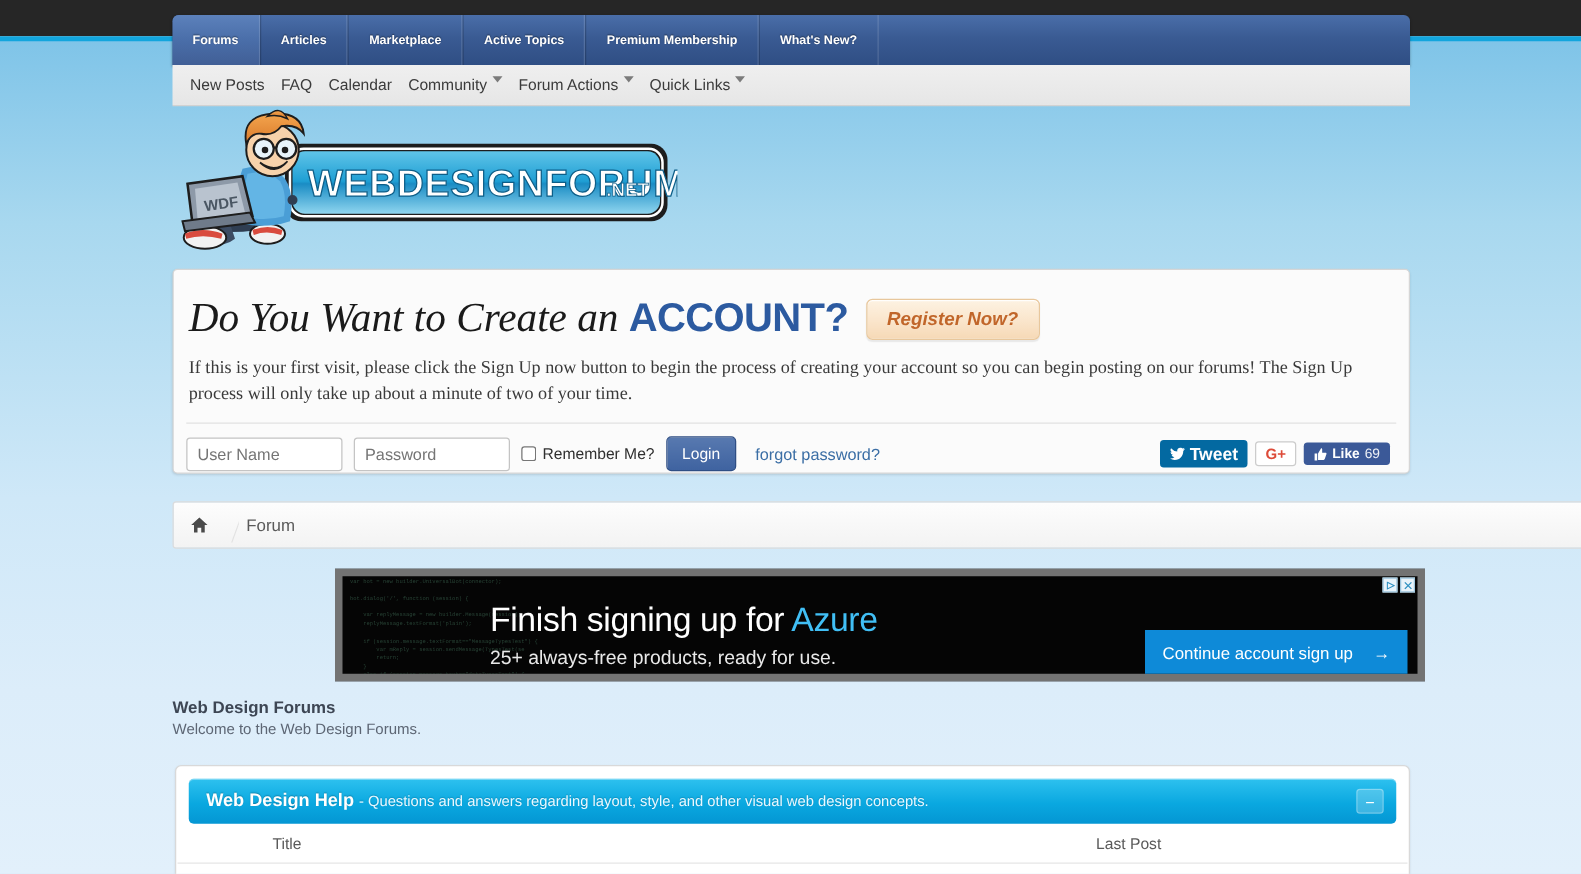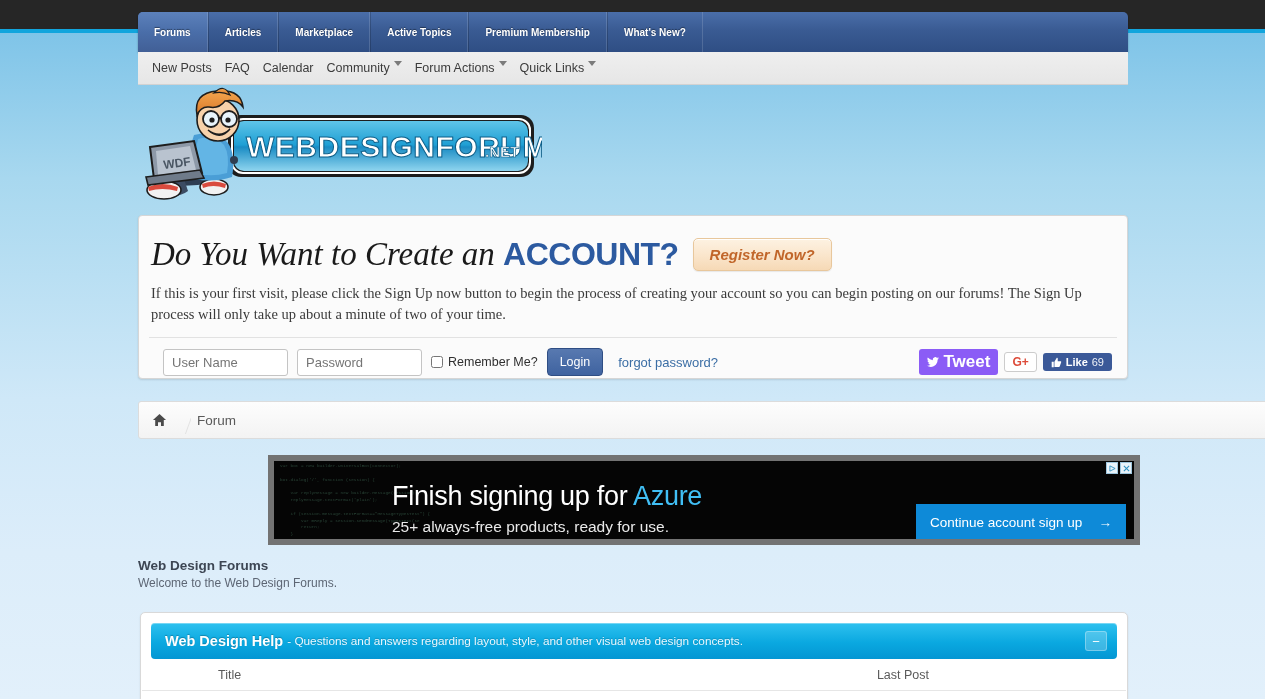--- a/index.html
+++ b/index.html
@@ -101,42 +101,42 @@
     padding:7px 16px; cursor:pointer; white-space:nowrap;
     box-shadow:inset 0 1px 0 rgba(255,255,255,.9), 0 1px 1px rgba(0,0,0,.08);
     font-family:"Liberation Sans", sans-serif;
   }
   #account-desc {
     font-family:"Liberation Serif", serif; font-size:14.5px; color:#3a3a3a;
     line-height:1.45; padding:10px 14px 0 12px;
   }
   #login-sep { margin:12px 10px 0 10px; border-top:1px solid #e2e2e2; }
   #login-row {
-    display:flex; align-items:center; padding:10px 12px 0 24px; gap:9px;
+    display:flex; align-items:center; padding:10px 12px 0 10px; gap:9px;
   }
   .login-field {
     height:27px; border:1px solid #c4c4c4; border-radius:3px;
     font-size:13px; padding:0 8px; color:#333; outline:none;
     font-family:"Liberation Sans", sans-serif; background:#fff;
   }
   #username-field { width:125px; }
   #password-field { width:125px; }
   #remember-label { display:flex; align-items:center; gap:5px; font-size:12.5px; color:#2f2f2f; cursor:pointer; }
   #remember-checkbox { width:12px;height:12px;margin:0; }
   #login-btn {
     background:linear-gradient(to bottom,#5879b0 0%,#3f63a0 100%);
     border:1px solid #2f4e84; border-radius:4px; color:#fff;
     font-size:12.5px; padding:6px 12px; cursor:pointer;
     font-family:"Liberation Sans", sans-serif;
   }
   #forgot-link { font-size:13px; color:#3b6ea5; cursor:pointer; margin-left:6px; }
   #social-box { margin-left:auto; display:flex; align-items:center; gap:6px; padding-right:3px; }
   .btn-tweet {
-    display:flex;align-items:center;gap:4px;background:#8b5cf6;color:#fff;
-    font-size:17px;font-weight:bold;padding:3px 8px;border-radius:3px;cursor:pointer;
+    display:flex;align-items:center;gap:4px;background:#0369a1;color:#fff;
+    font-size:14px;font-weight:bold;padding:3px 8px;border-radius:3px;cursor:pointer;
   }
   .btn-gplus {
     background:#fff;border:1px solid #ccc;color:#dd4b39;font-weight:bold;
     font-size:12px;padding:2px 7px;border-radius:3px;cursor:pointer;
   }
   .btn-like {
     display:flex;align-items:center;gap:4px;background:#3b5998;color:#fff;
     font-size:11px;font-weight:bold;padding:3px 8px;border-radius:3px;cursor:pointer;
   }
   .btn-like .count { font-weight:normal; opacity:.92; }

